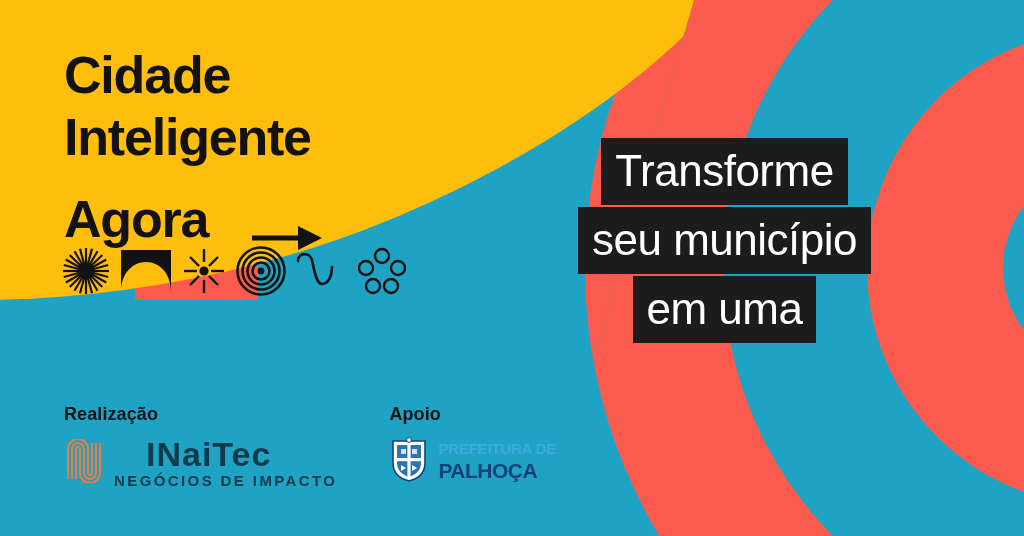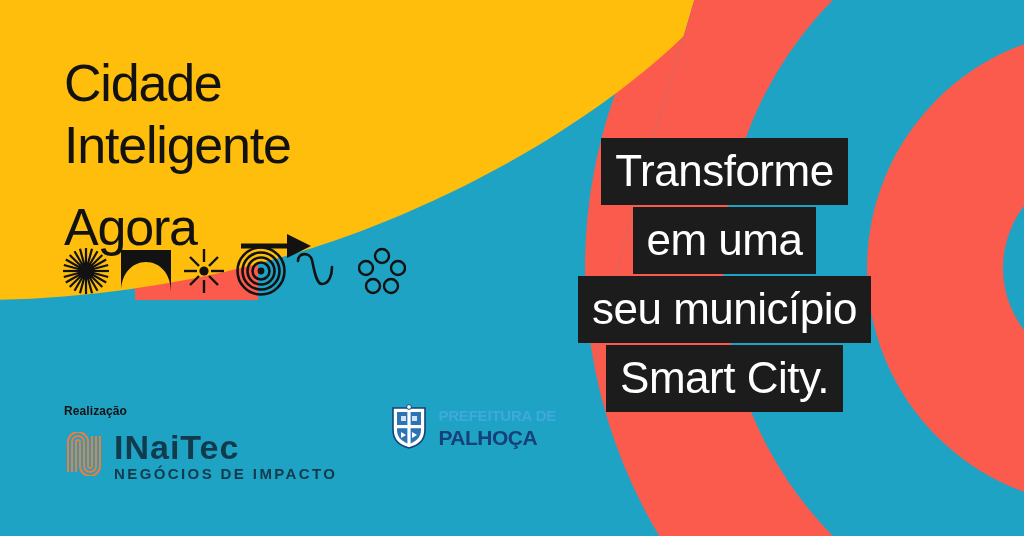--- a/index.html
+++ b/index.html
@@ -26,24 +26,24 @@
   
   .left-panel {
     position: absolute;
     left: 0; top: 0;
     width: 560px;
     height: 536px;
   }
   .headline {
     position: absolute;
     left: 64px;
-    top: 52px;
+    top: 44px;
     color: #121212;
     font-size: 52px;
-    font-weight: normal;
+    font-weight: bold;
     line-height: 62px;
     letter-spacing: -1.2px;
     white-space: nowrap;
   }
   .headline-line {
     display: block;
   }
   .headline-row3 {
     display: flex;
     align-items: center;
@@ -76,41 +76,42 @@
     display: flex;
     align-items: flex-start;
     gap: 52px;
   }
   .credit-block {
     display: flex;
     flex-direction: column;
   }
   .credit-label {
     color: #121212;
-    font-size: 12px;
+    font-size: 18px;
     font-weight: bold;
     letter-spacing: 0.1px;
     margin-bottom: 12px;
   }
   .logo-inaitec {
     display: flex;
     align-items: center;
     gap: 10px;
   }
   .inaitec-text {
     display: flex;
     flex-direction: column;
     align-items: flex-start;
   }
   .inaitec-word {
     color: #123a4d;
     font-size: 34px;
     font-weight: bold;
     letter-spacing: 1px;
     line-height: 34px;
+    margin-left: 32px;
   }
   .inaitec-sub {
     color: #123a4d;
     font-size: 15px;
     font-weight: bold;
     letter-spacing: 2.4px;
     line-height: 14px;
     margin-top: 3px;
   }
   .logo-palhoca {
@@ -377,20 +378,21 @@
             </svg>
           </span>
           <span class="inaitec-text">
             <span class="inaitec-word">INaiTec</span>
             <span class="inaitec-sub">NEGÓCIOS DE IMPACTO</span>
           </span>
         </span>
       </div>
 
       <div class="credit-block">
+        <span class="credit-label">Apoio</span>
         <span class="logo-palhoca">
           <span>
             <svg width="40" height="46" viewBox="0 0 40 46">
               <path d="M 4 4 L 36 4 L 36 26 C 36 37 28 42 20 44 C 12 42 4 37 4 26 Z" fill="#ffffff" stroke="#14417a" stroke-width="1.6"></path>
               <path d="M 8 8 L 32 8 L 32 26 C 32 34 26 38 20 40 C 14 38 8 34 8 26 Z" fill="#2e74b5"></path>
               <rect x="18.4" y="8" width="3.2" height="32" fill="#ffffff"></rect>
               <rect x="8" y="21" width="24" height="3.2" fill="#ffffff"></rect>
               <circle cx="20" cy="3" r="2.4" fill="#ffffff" stroke="#14417a" stroke-width="1"></circle>
               <rect x="12" y="12" width="5" height="5" fill="#cfe4f5"></rect>
               <rect x="23" y="12" width="5" height="5" fill="#cfe4f5"></rect>
@@ -403,18 +405,17 @@
             <span class="palhoca-bottom">PALHOÇA</span>
           </span>
         </span>
       </div>
 
     </div>
   </div>
 
   <div class="promo">
     <span class="promo-line">Transforme</span>
+    <span class="promo-line">seu município</span>
     <span class="promo-line">em uma</span>
-    <span class="promo-line">seu município</span>
-    <span class="promo-line">Smart City.</span>
   </div>
 
 </div>
 
 </body></html>

